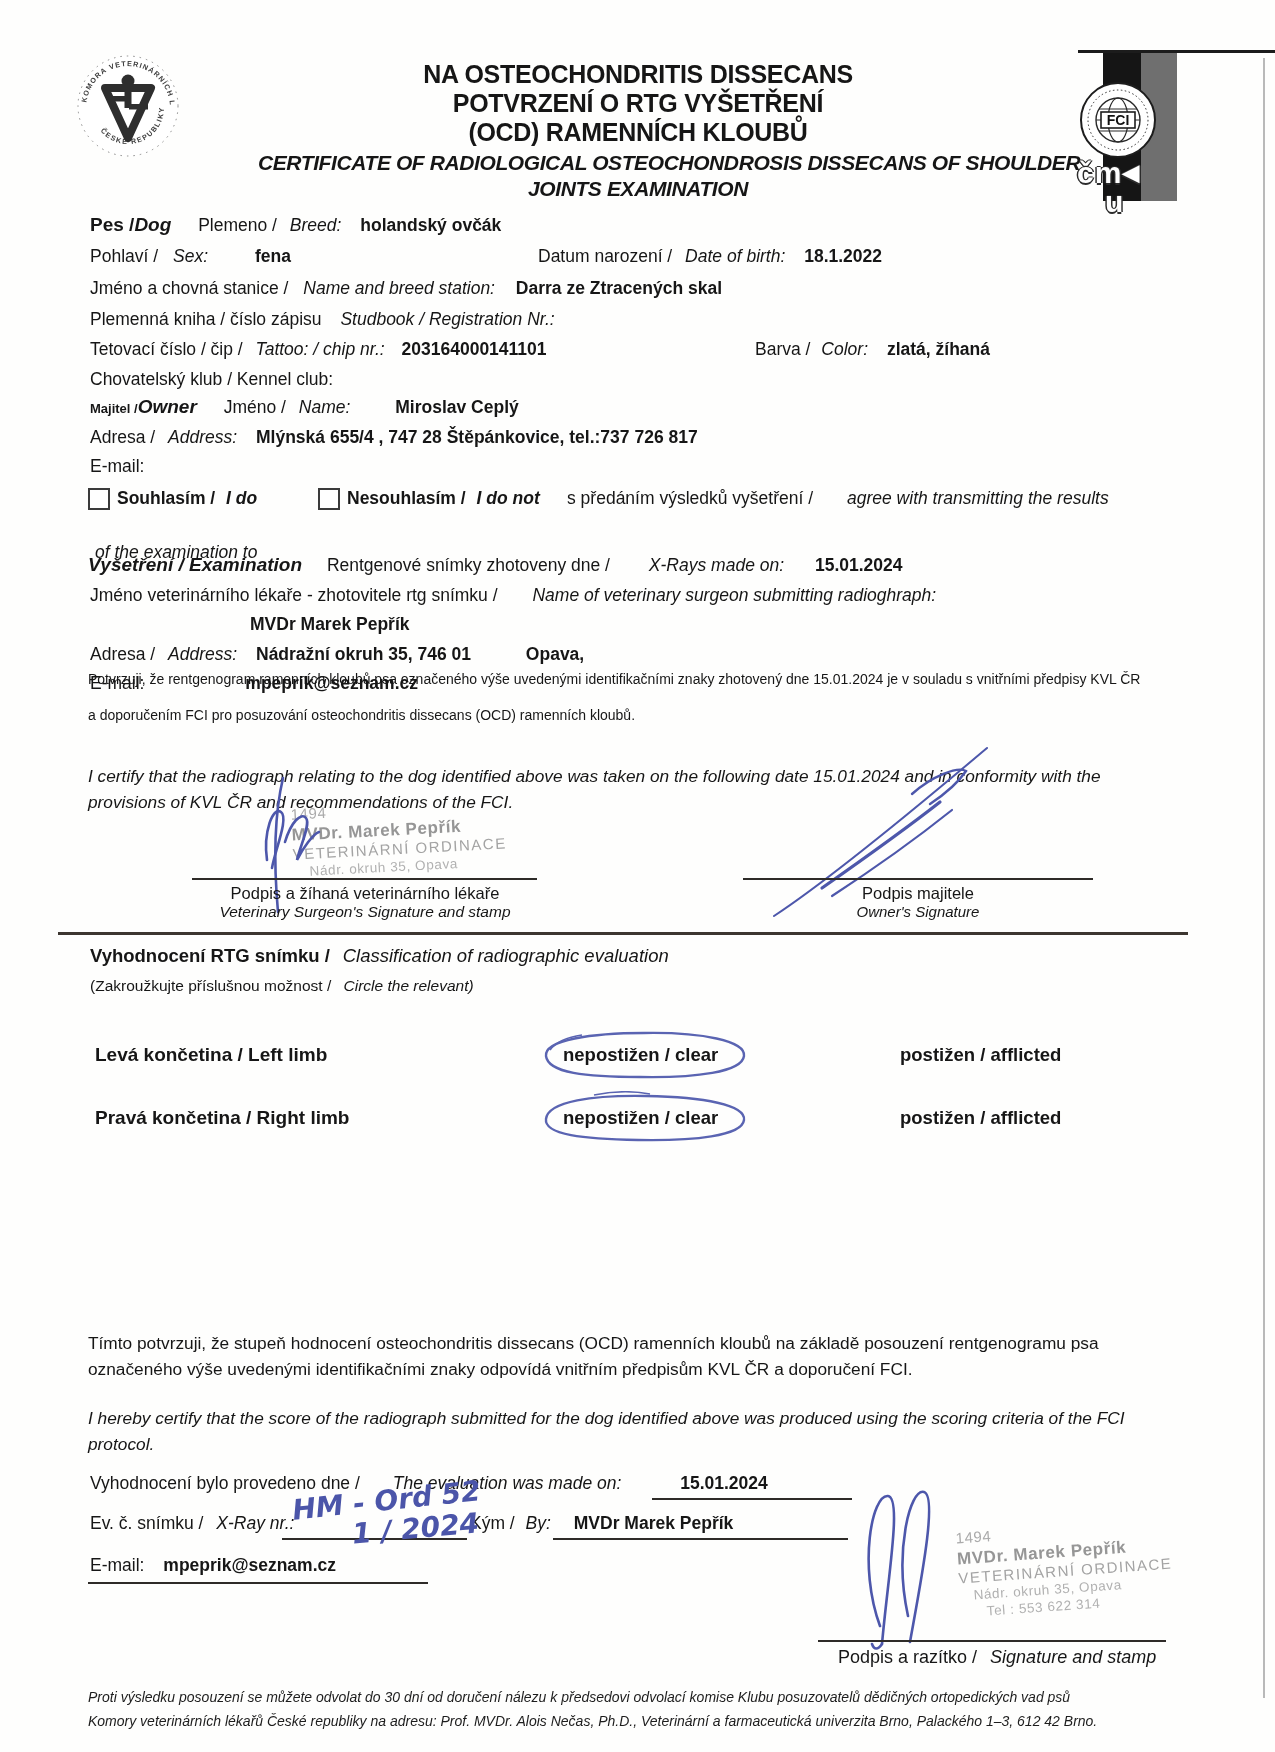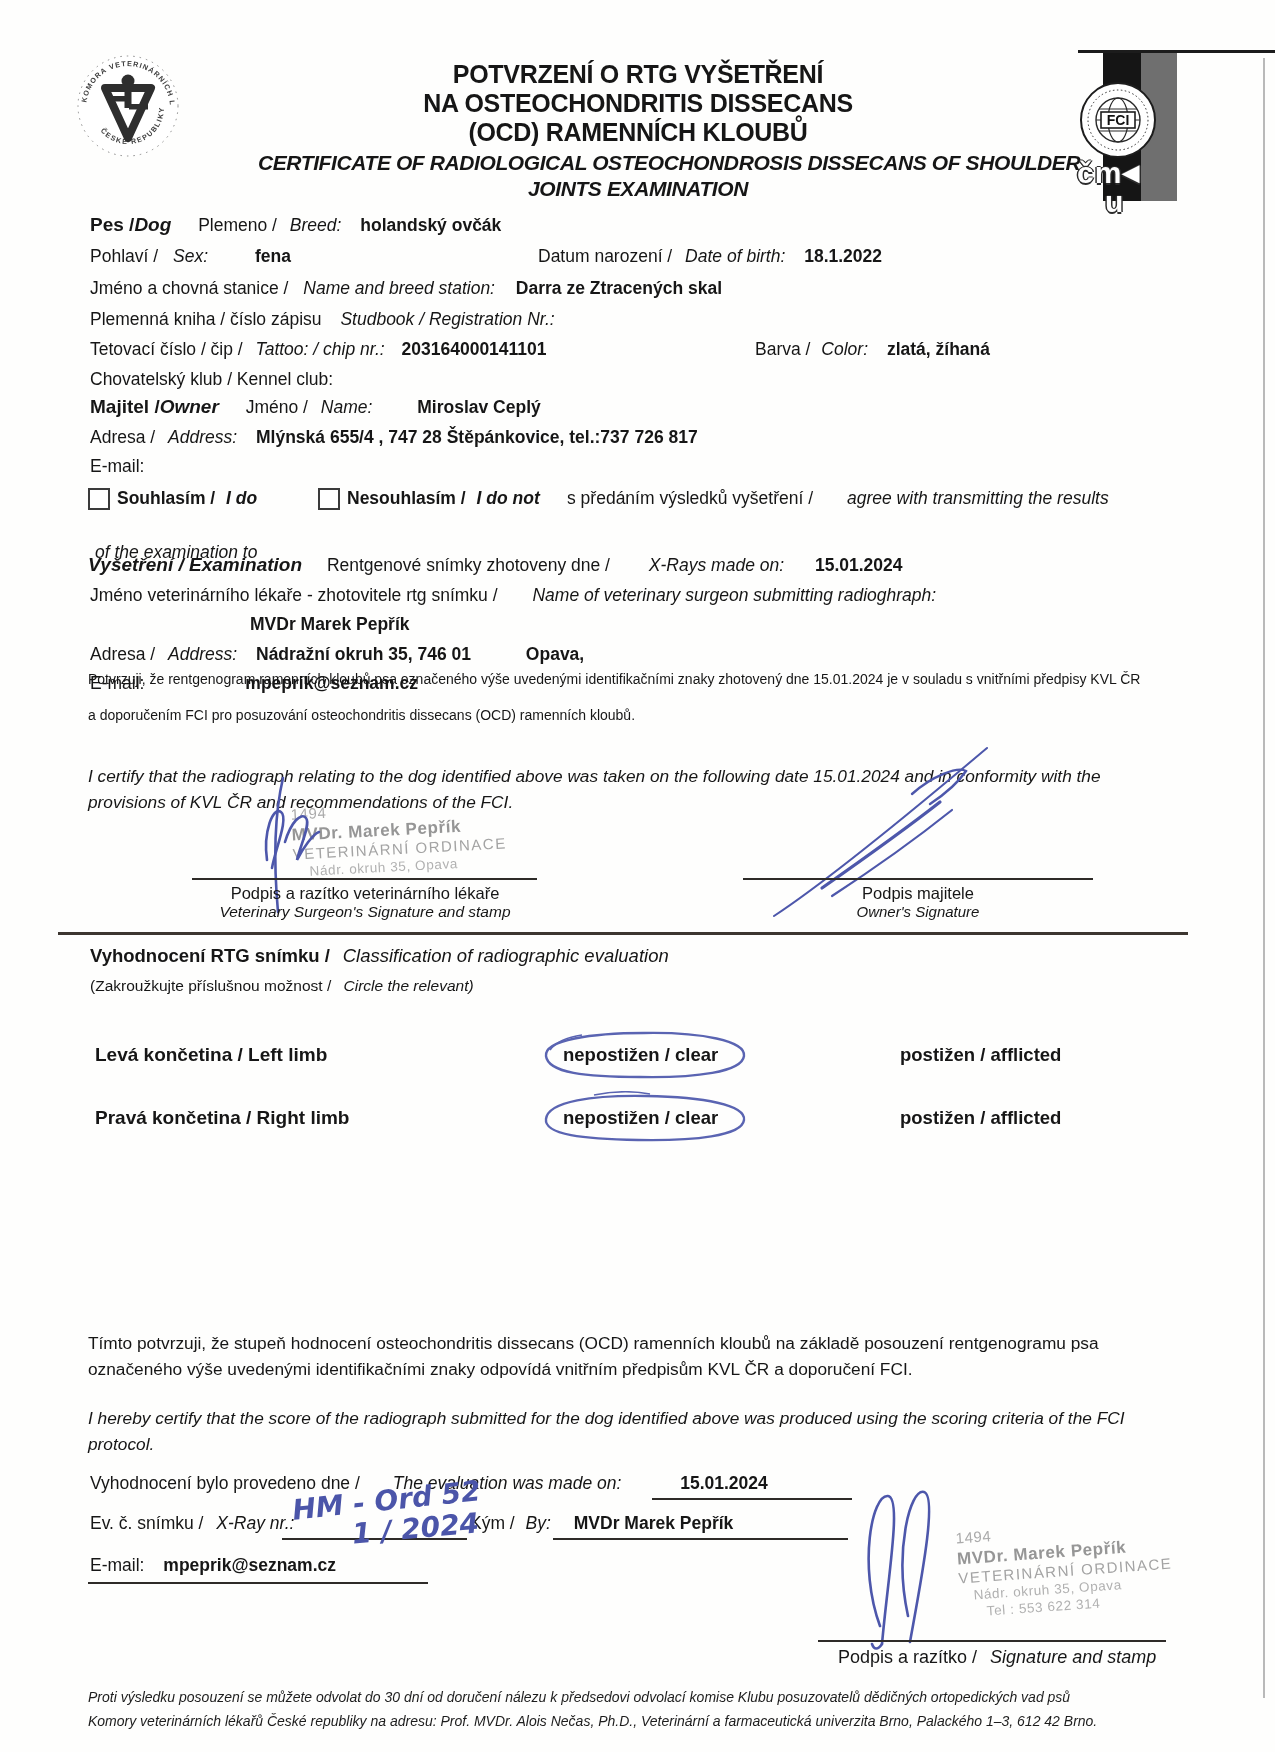--- a/index.html
+++ b/index.html
@@ -44,22 +44,22 @@
         <path d="M33 38 L56 88 L79 38 Z" fill="none" stroke="#2e2e2e" stroke-width="8" stroke-linejoin="round"></path>
         <rect x="52.5" y="36" width="7" height="22" fill="#2e2e2e"></rect>
         <rect x="36" y="46" width="19" height="5.5" fill="#2e2e2e"></rect>
         <rect x="57" y="54" width="19" height="5.5" fill="#2e2e2e"></rect>
       </g>
     </svg>
   </div>
 
   <div class="t" style="left:258px;top:60px;width:760px;text-align:center;">
     <div class="b" style="font-size:25px;letter-spacing:-0.3px;line-height:29px;">
+      <div>NA OSTEOCHONDRITIS DISSECANS</div>
       <div>POTVRZENÍ O RTG VYŠETŘENÍ</div>
-      <div>NA OSTEOCHONDRITIS DISSECANS</div>
       <div>(OCD) RAMENNÍCH KLOUBŮ</div>
     </div>
     <div class="b i" style="font-size:21px;letter-spacing:-0.4px;line-height:26px;margin-top:3px;">
       <div>CERTIFICATE OF RADIOLOGICAL OSTEOCHONDROSIS DISSECANS OF SHOULDER</div>
       <div>JOINTS EXAMINATION</div>
     </div>
   </div>
 
   <div class="t" style="left:1078px;top:50px;width:197px;height:3px;background:#1c1c1c;"></div>
   <div class="t" style="left:1263px;top:58px;width:2px;height:1640px;background:#b9b9b9;"></div>
@@ -124,21 +124,21 @@
     <span class="i" style="margin-left:6px;">Color:</span>
     <span class="b" style="margin-left:14px;">zlatá, žíhaná</span>
   </div>
 
   <div class="t" style="left:90px;top:368px;">
     <span>Chovatelský klub / Kennel club:</span>
     <span></span>
   </div>
 
   <div class="t" style="left:90px;top:395px;">
-    <span class="b" style="font-size:19px;">Majitel /</span><span class="b i" style="font-size:19px;">Owner</span>
+    <span class="b" style="font-size:13px;">Majitel /</span><span class="b i" style="font-size:19px;">Owner</span>
     <span style="margin-left:22px;">Jméno /</span>
     <span class="i" style="margin-left:8px;">Name:</span>
     <span class="b" style="margin-left:40px;">Miroslav Ceplý</span>
   </div>
 
   <div class="t" style="left:90px;top:426px;">
     <span>Adresa /</span>
     <span class="i" style="margin-left:8px;">Address:</span>
     <span class="b" style="margin-left:14px;">Mlýnská 655/4 , 747 28 Štěpánkovice, tel.:737 726 817</span>
   </div>
@@ -195,21 +195,21 @@
   </div>
   <svg width="120" height="145" viewBox="0 0 120 145" style="position:absolute;left:245px;top:772px;">
     <g fill="none" stroke="#4d57ab" stroke-width="2.6" stroke-linecap="round">
       <path d="M38 6 C30 40 28 84 33 140"></path>
       <path d="M22 88 C18 60 28 34 36 40 C44 46 30 78 27 96"></path>
       <path d="M40 70 C46 50 56 40 61 46 C66 52 55 74 52 88 C58 76 68 62 74 60"></path>
     </g>
   </svg>
   <div class="rule" style="left:192px;top:878px;width:345px;"></div>
   <div class="cap" style="left:190px;top:884px;width:350px;">
-    <div style="font-size:16.5px;">Podpis a razítko veterinárního lékaře</div>
+    <div style="font-size:16.5px;">Podpis a žíhaná veterinárního lékaře</div>
     <div class="i" style="font-size:15.5px;">Veterinary Surgeon's Signature and stamp</div>
   </div>
 
   <svg width="250" height="190" viewBox="0 0 250 190" style="position:absolute;left:762px;top:738px;">
     <g fill="none" stroke="#4d57ab" stroke-linecap="round">
       <path d="M12 178 C70 140 180 48 225 10" stroke-width="2"></path>
       <path d="M60 150 C100 122 150 86 178 64" stroke-width="3.2"></path>
       <path d="M70 158 C110 132 160 96 190 72" stroke-width="2.2"></path>
       <path d="M150 56 C170 38 196 28 204 33 C196 45 180 58 168 66" stroke-width="2.4"></path>
     </g>

